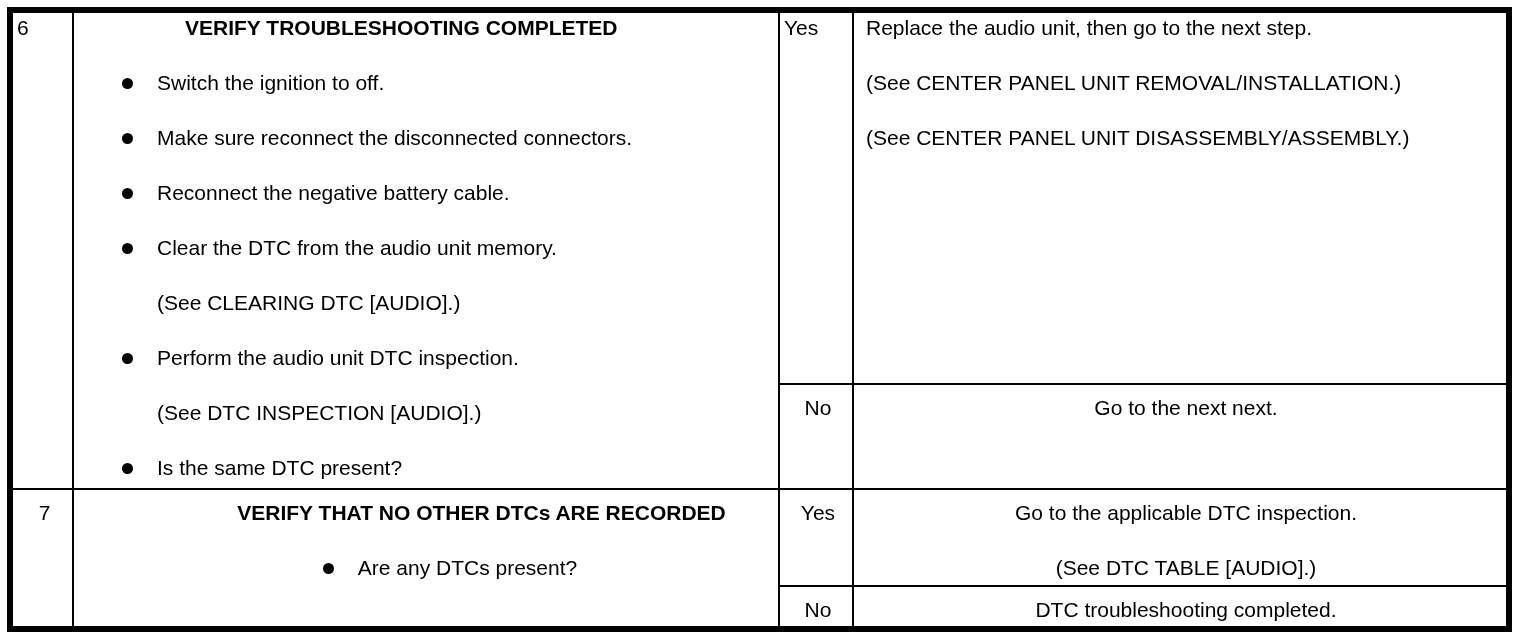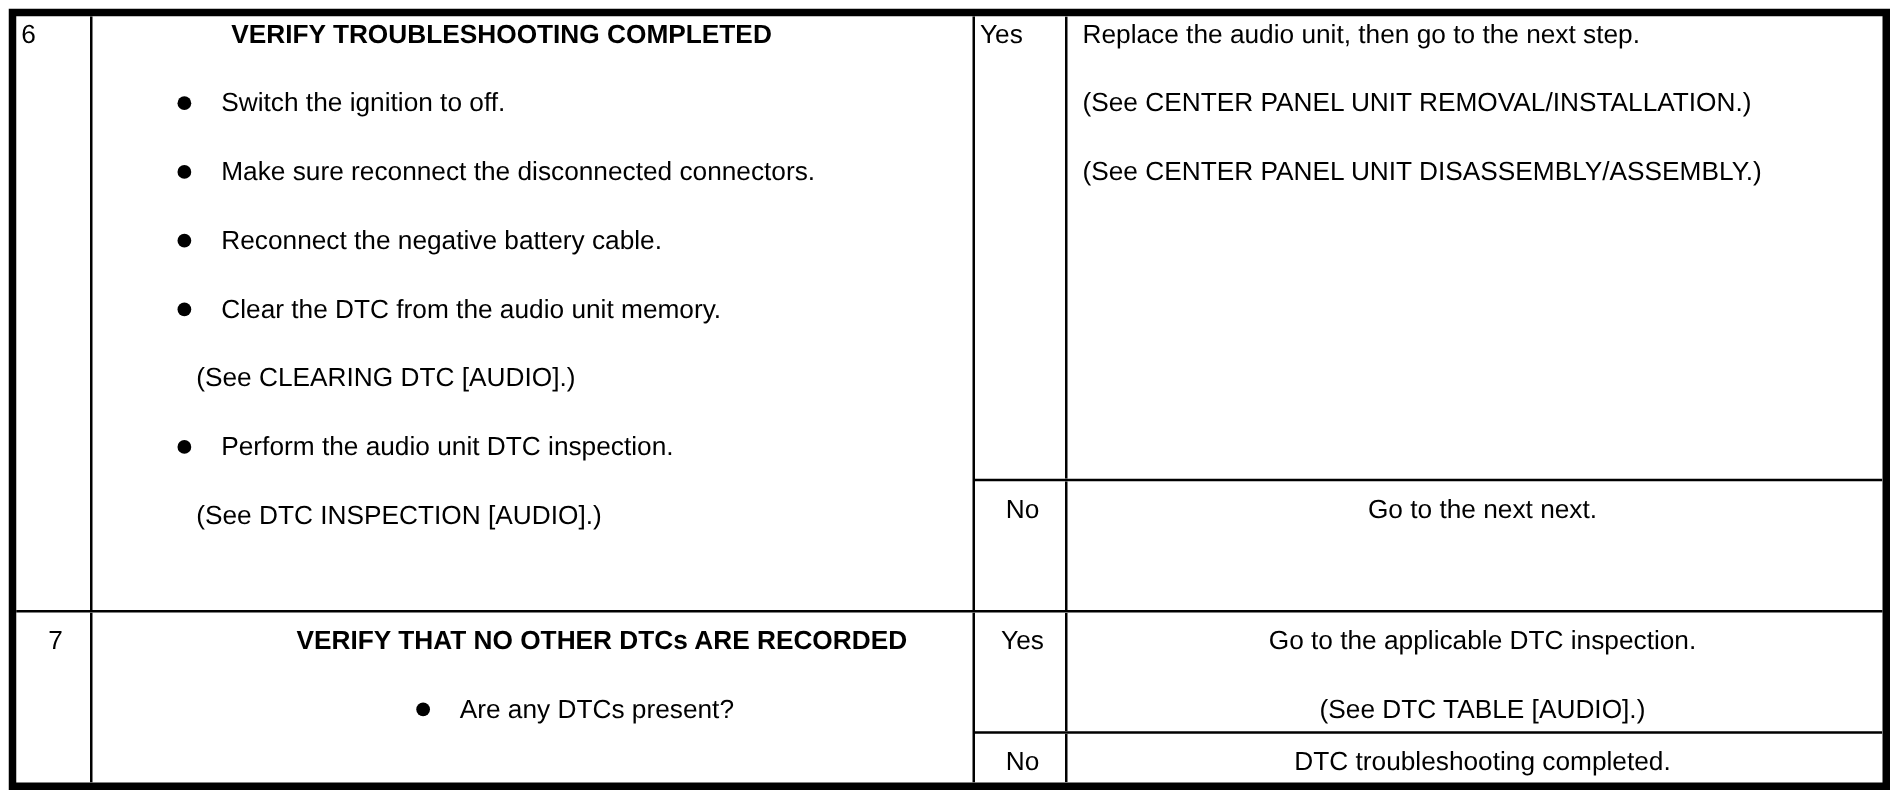--- a/index.html
+++ b/index.html
@@ -89,21 +89,21 @@
     padding-top: 2px;
     font-size: 21px;
     line-height: 25px;
     white-space: nowrap;
   }
   .line.title {
     padding-left: 111px;
     font-weight: bold;
   }
   .line.bullet {
-    padding-left: 68px;
+    padding-left: 48px;
   }
   .line.ref {
     padding-left: 83px;
   }
   .line.stepnum {
     padding-left: 4px;
   }
   .line.ynlabel {
     padding-left: 4px;
   }
@@ -132,20 +132,21 @@
       </div>
       <div class="cell cell-desc">
         <div class="line title">VERIFY TROUBLESHOOTING COMPLETED</div>
         <div class="line bullet"><span class="dot"></span><span>Switch the ignition to off.</span></div>
         <div class="line bullet"><span class="dot"></span><span>Make sure reconnect the disconnected connectors.</span></div>
         <div class="line bullet"><span class="dot"></span><span>Reconnect the negative battery cable.</span></div>
         <div class="line bullet"><span class="dot"></span><span>Clear the DTC from the audio unit memory.</span></div>
         <div class="line ref">(See CLEARING DTC [AUDIO].)</div>
         <div class="line bullet"><span class="dot"></span><span>Perform the audio unit DTC inspection.</span></div>
         <div class="line ref">(See DTC INSPECTION [AUDIO].)</div>
+        <div class="line bullet"><span class="dot"></span><span>Is the same DTC present?</span></div>
       </div>
       <div class="cell cell-right">
         <div class="subrow subrow-yes">
           <div class="cell cell-yn">
             <div class="line ynlabel">Yes</div>
           </div>
           <div class="cell cell-action">
             <div class="line action">Replace the audio unit, then go to the next step.</div>
             <div class="line action">(See CENTER PANEL UNIT REMOVAL/INSTALLATION.)</div>
             <div class="line action">(See CENTER PANEL UNIT DISASSEMBLY/ASSEMBLY.)</div>

